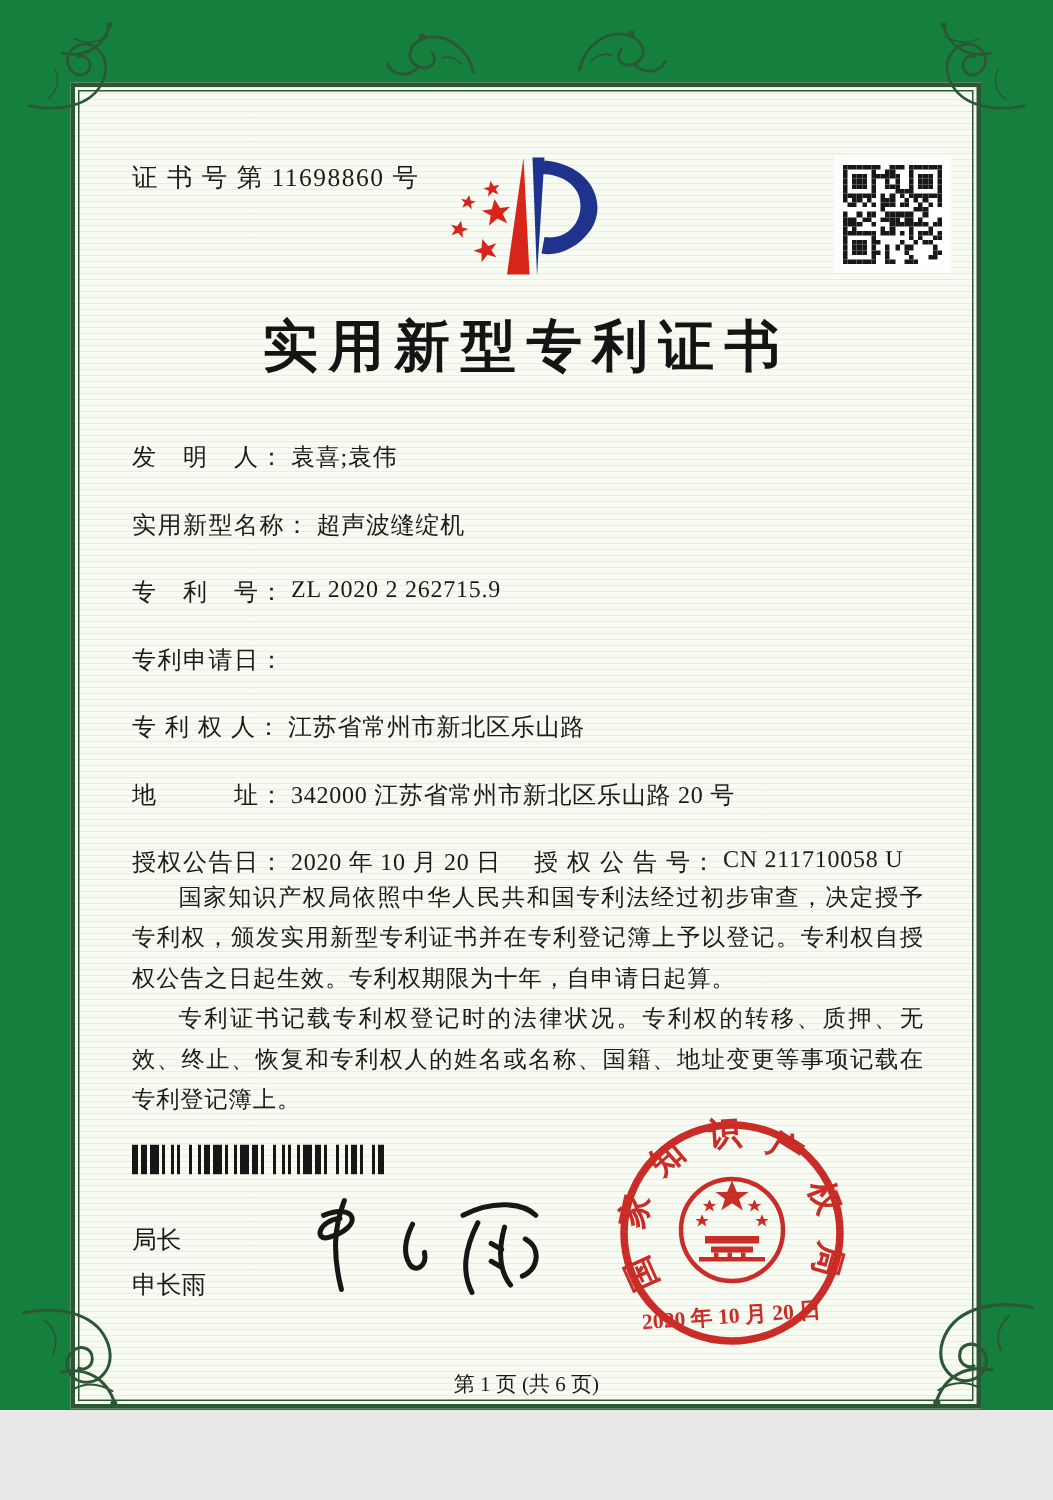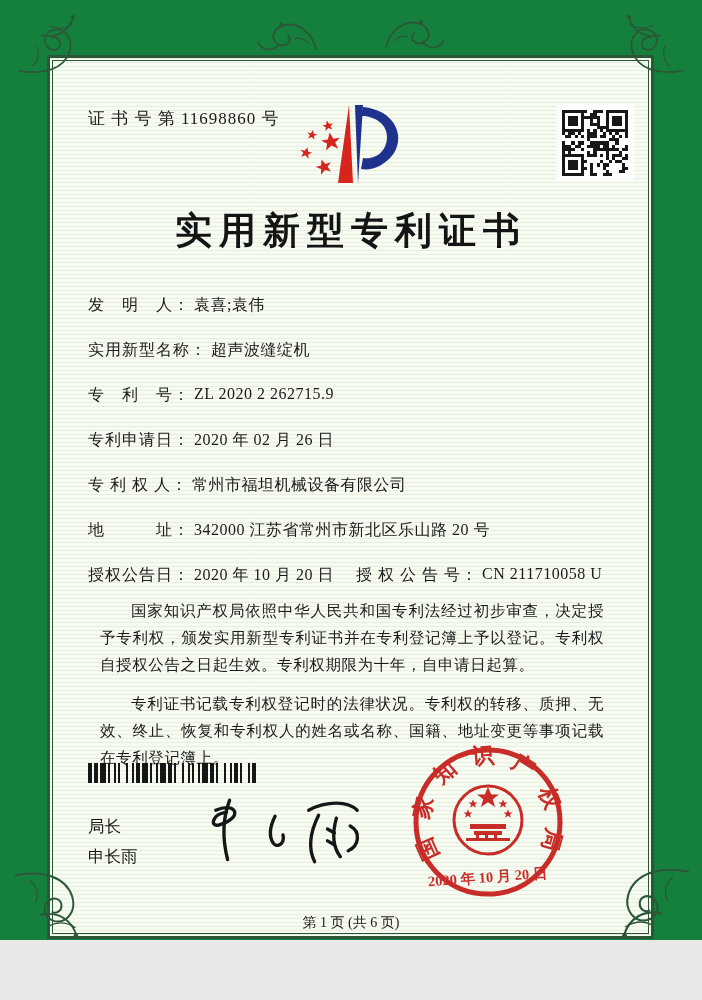--- a/index.html
+++ b/index.html
@@ -29,21 +29,21 @@
   .qr-grid div{background:#181818;}
   .title{position:absolute;left:0;right:0;top:206px;margin:0;text-align:center;
       font-size:37px;font-weight:bold;letter-spacing:7px;color:#141414;}
   .fields{position:absolute;left:88px;top:295px;width:540px;font-size:16px;}
   .fields .row{height:45px;display:flex;align-items:flex-start;white-space:nowrap;}
   .fields .lbl{letter-spacing:1px;}
   .fields .val{margin-left:4px;letter-spacing:0.5px;}
   .pair2{margin-left:22px;}
   .body-text{position:absolute;left:88px;top:585px;width:528px;font-size:15.5px;
       line-height:27px;text-align:justify;letter-spacing:0.6px;}
-  .body-text p{margin:12px;text-indent:2em;font-family:Liberation Serif, serif;}
+  .body-text p{margin:0;text-indent:2em;font-family:Liberation Serif, serif;}
   .barcode{position:absolute;left:88px;top:763px;width:178px;height:20px;display:flex;
       overflow:hidden;}
   .barcode .bar{flex:none;height:100%;}
   .director{position:absolute;left:88px;top:812px;font-size:16.5px;line-height:30px;}
   .signature{position:absolute;left:192px;top:788px;}
   .seal{position:absolute;left:406px;top:740px;mix-blend-mode:multiply;opacity:0.94;}
   .page-num{position:absolute;left:0;right:0;top:914px;text-align:center;font-size:14px;}
   .back-note{position:absolute;left:0;right:0;top:952px;text-align:center;font-size:14.5px;}
   .hidden-defs{position:absolute;width:0;height:0;overflow:hidden;}
 </style>
@@ -354,25 +354,24 @@
     <div class="row">
       <span class="lbl">实用新型名称：</span>
       <span class="val">超声波缝绽机</span>
     </div>
     <div class="row">
       <span class="lbl">专　利　号：</span>
       <span class="val">ZL 2020 2 262715.9</span>
     </div>
     <div class="row">
       <span class="lbl">专利申请日：</span>
-      <span class="val">2020 年 02 月 26 日</span>
     </div>
     <div class="row">
       <span class="lbl">专 利 权 人：</span>
-      <span class="val">常州市福坦机械设备有限公司</span>
+      <span class="val">江苏省常州市新北区乐山路</span>
     </div>
     <div class="row">
       <span class="lbl">地　　　址：</span>
       <span class="val">342000 江苏省常州市新北区乐山路 20 号</span>
     </div>
     <div class="row">
       <span class="lbl">授权公告日：</span>
       <span class="val">2020 年 10 月 20 日</span>
       <span class="lbl pair2">授 权 公 告 号：</span>
       <span class="val">CN 211710058 U</span>

